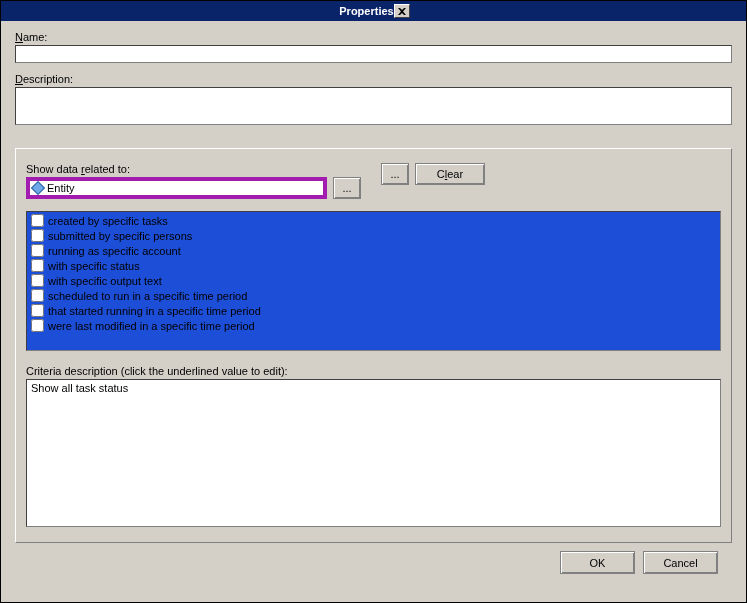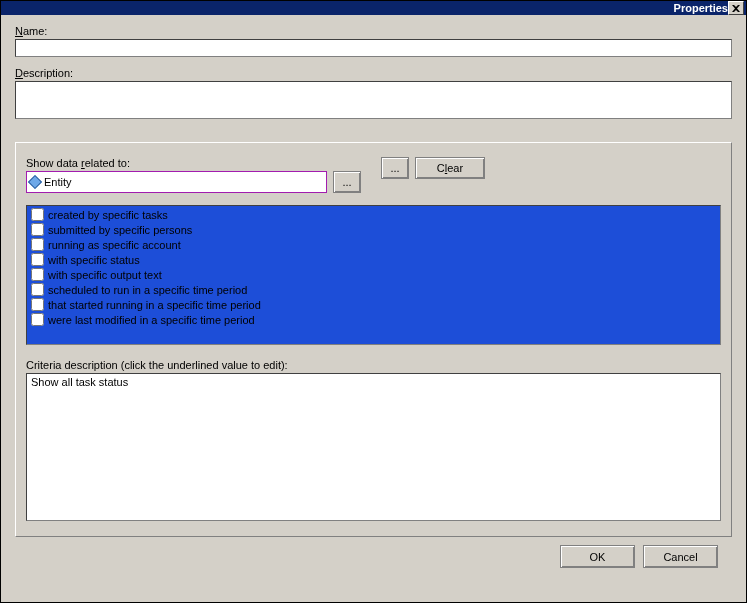--- a/index.html
+++ b/index.html
@@ -7,26 +7,26 @@
     margin: 0;
     font-family: Tahoma, sans-serif;
     font-size: 11px;
     background: #d4d0c8;
     width: 747px;
     height: 603px;
     overflow: hidden;
     border: 1px solid #000;
   }
   .titlebar {
-    height: 14px;
+    height: 20px;
     background: #0a246a;
     color: #fff;
     display: flex;
     align-items: center;
-    justify-content: flex-end;
+    justify-content: center;
     padding: 0 2px;
     font-weight: bold;
   }
   .titlebar-title { padding-left: 2px; }
   .close-btn {
     width: 16px; height: 14px;
     background: #d4d0c8;
     border: 1px solid #fff;
     border-right-color: #404040;
     border-bottom-color: #404040;
@@ -89,21 +89,21 @@
     display: flex;
     gap: 20px;
     margin-bottom: 12px;
   }
   .col-left { flex: 0 0 335px; }
   .col-right { flex: 1; }
   .combo-row { display: flex; gap: 6px; align-items: stretch; }
   .combo {
     flex: 1;
     height: 22px;
-    border: 1px solid #a21caf;
+    border: 4px solid #a21caf;
     background: #fff;
     display: flex;
     align-items: center;
     padding: 0 3px;
     gap: 4px;
   }
   .diamond-icon {
     width: 10px; height: 10px;
     transform: rotate(45deg);
     background: #6ea8e8;

